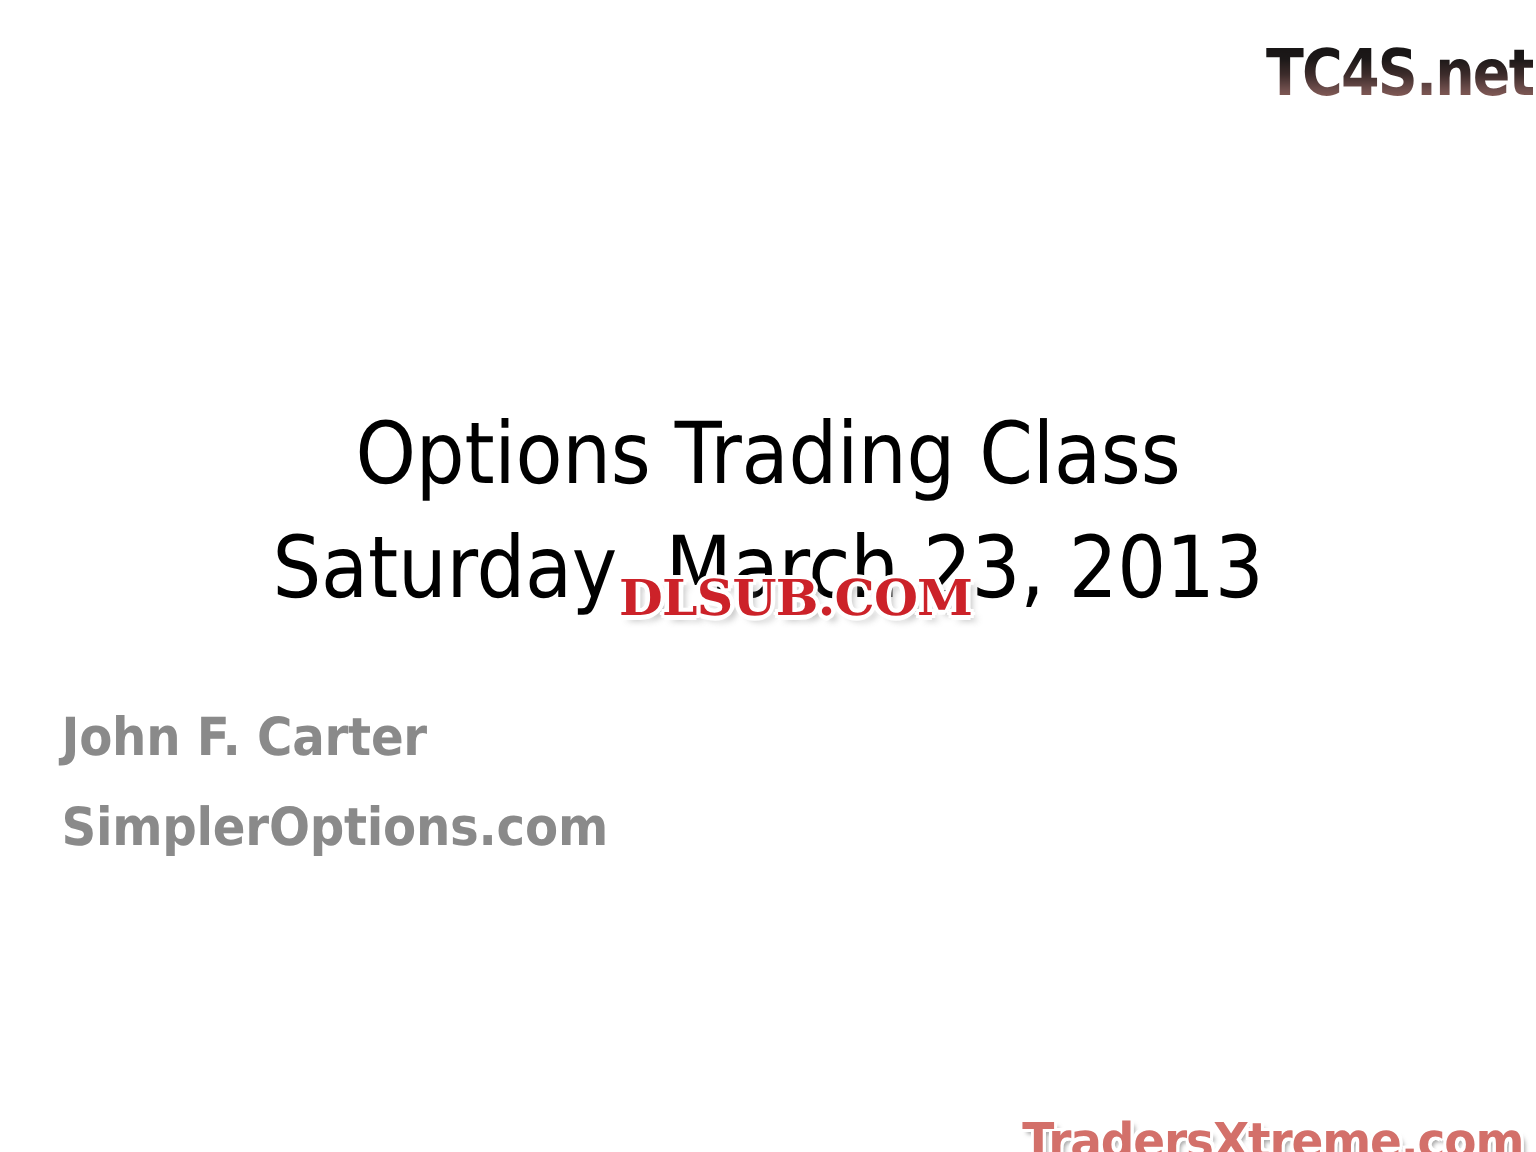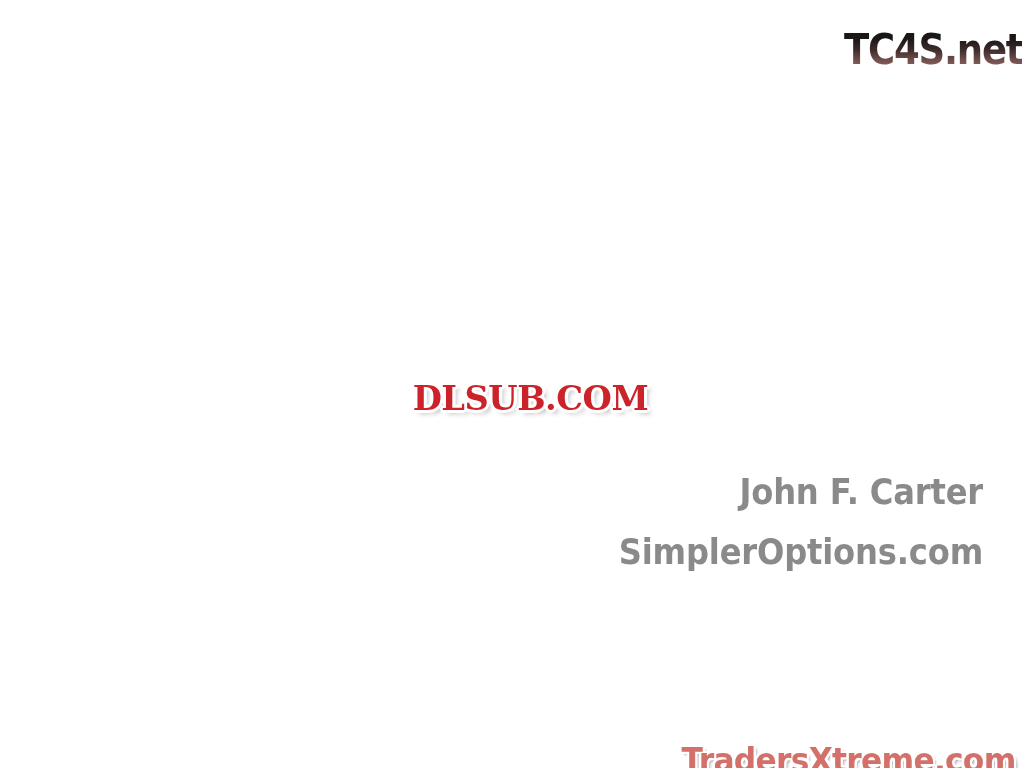--- a/index.html
+++ b/index.html
@@ -109,21 +109,21 @@
        0 -3px 0 #ffffff,
        4px 4px 4px rgba(120,120,120,0.45);
   }
 
   
   #subtitle-block {
     position: absolute;
     left: 0;
     top: 442px;
     width: 1024px;
-    text-align: right;
+    text-align: left;
   }
   #subtitle-block .sub-line {
     font-family: "DejaVu Sans", sans-serif;
     font-weight: 700;
     color: #8a8a8a;
     white-space: nowrap;
   }
   #subtitle-block .sub-line.presenter {
     font-size: 35px;
     line-height: 58px;
@@ -176,20 +176,24 @@
 </style>
 </head>
 <body>
 
 <div id="slide">
 
   <div id="tc4s-logo">
     <span class="wordmark">TC4S.net</span>
   </div>
 
+  <div id="title-block">
+    <div class="title-line">Options Trading Class</div>
+    <div class="title-line">Saturday, March 23, 2013</div>
+  </div>
 
   <div id="dlsub-watermark">
     <span class="wm-text">DLSUB.COM</span>
   </div>
 
   <div id="subtitle-block">
     <div class="sub-line presenter">John F. Carter</div>
     <div class="sub-line website">SimplerOptions.com</div>
   </div>
 

